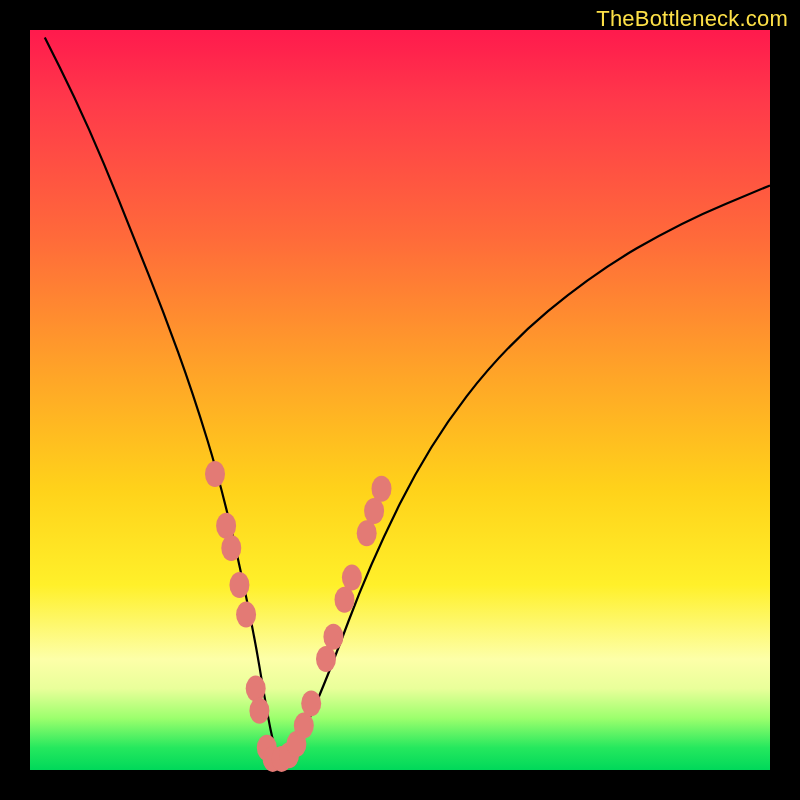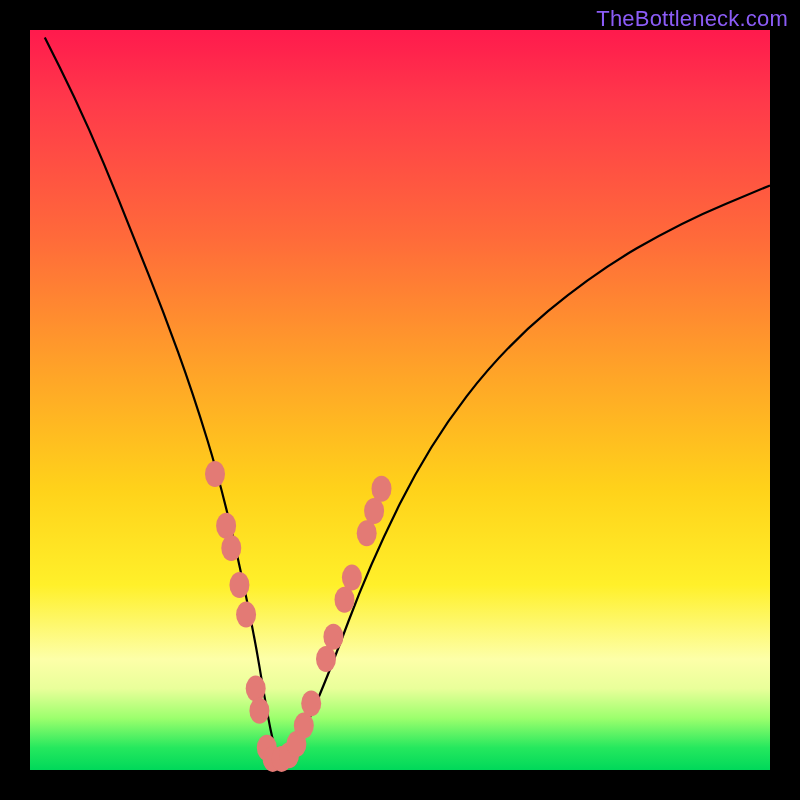--- a/index.html
+++ b/index.html
@@ -38,21 +38,21 @@
       #e9ff9a 89%,
       #9cff6d 93%,
       #25e85e 97%,
       #00d85a 100%
     );
   }
   .watermark {
     position: absolute;
     top: 6px;
     right: 12px;
-    color: #8b5cf6;
+    color: #fde047;
     font-size: 22px;
     font-weight: 400;
     letter-spacing: 0.2px;
     user-select: none;
   }
   svg.curve {
     position: absolute;
     left: 0;
     top: 0;
     width: 740px;

